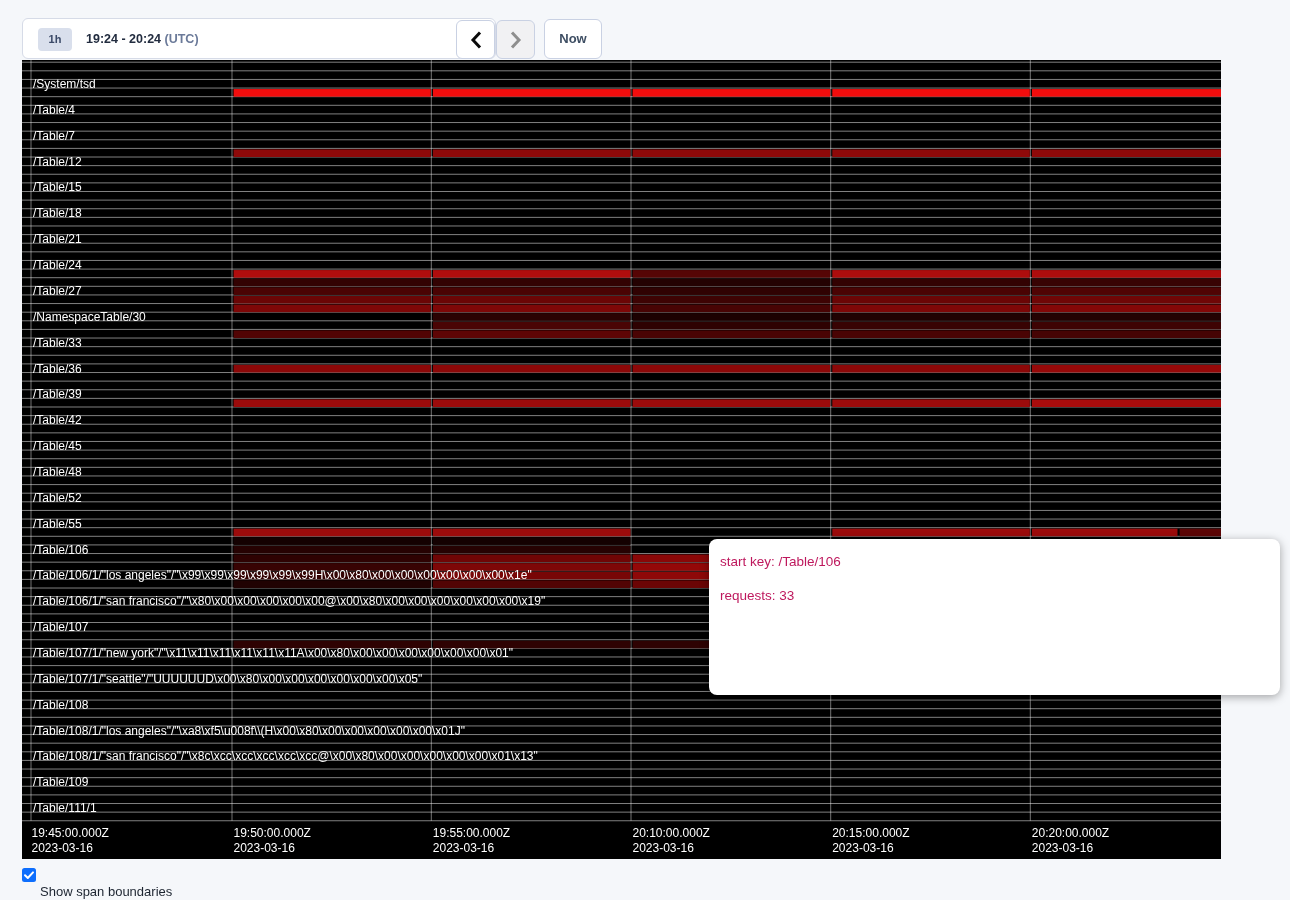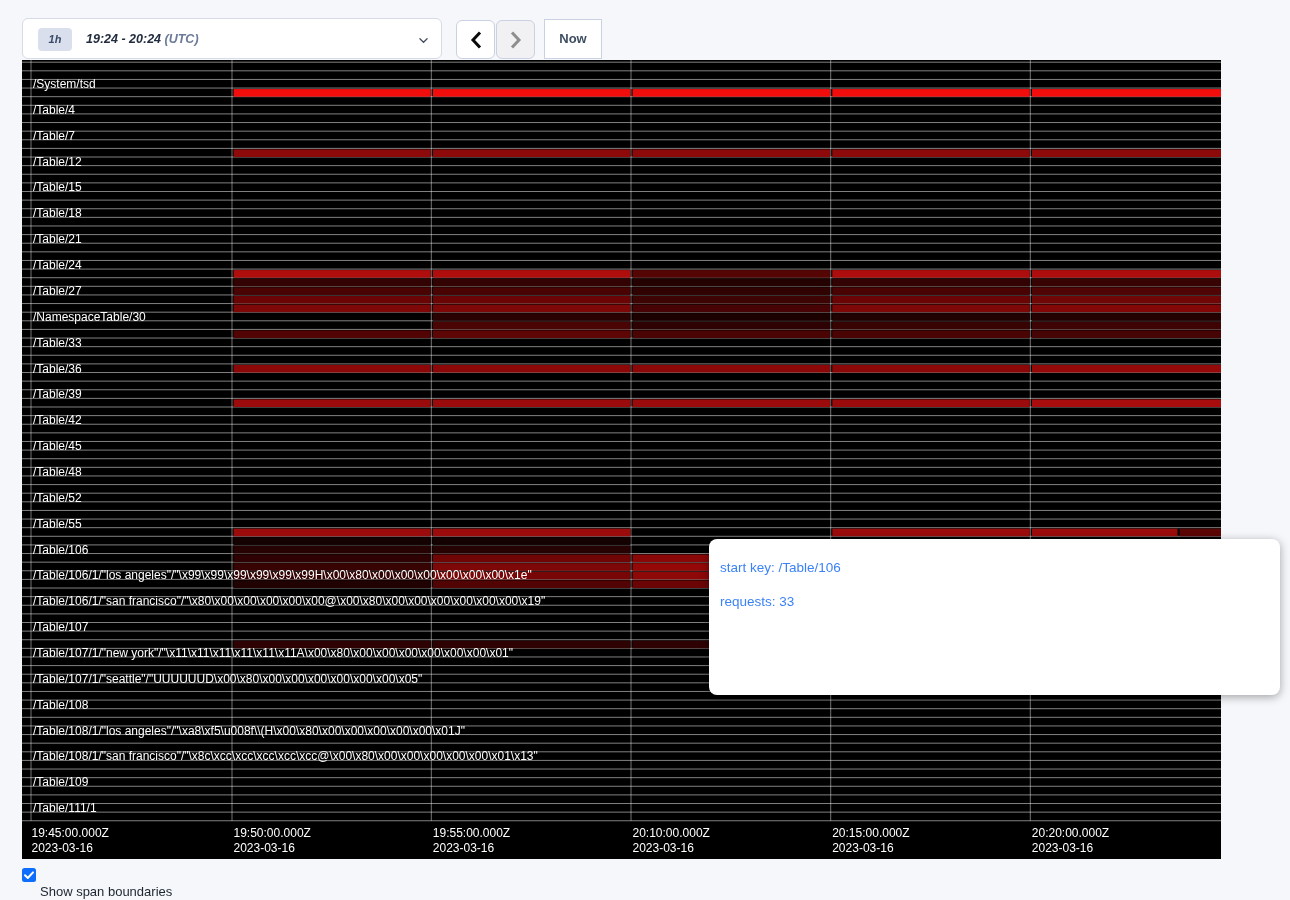--- a/index.html
+++ b/index.html
@@ -1,24 +1,24 @@
 <!DOCTYPE html>
 <html><head><meta charset="utf-8"><style>
 html,body{margin:0;padding:0;}
 body{width:1290px;height:900px;background:#f5f7fa;font-family:"Liberation Sans",sans-serif;position:relative;overflow:hidden;}
 .ctl{position:absolute;background:#fff;border:1px solid #d6dbe7;border-radius:6px;box-sizing:border-box;}
-#timesel{left:22px;top:18px;width:420px;height:41px;font-style:italic;}
+#timesel{left:22px;top:18px;width:474px;height:41px;}
 #badge{position:absolute;left:15px;top:9px;width:34px;height:23px;background:#d9dfec;border-radius:4px;color:#3b4a68;font-weight:bold;font-size:11px;line-height:23px;text-align:center;}
 #trange{position:absolute;left:63px;top:0;height:41px;line-height:41px;font-size:12.5px;font-weight:bold;color:#222c3f;}
 #trange .utc{color:#6b7a99;font-weight:bold;text-align:center;}
 #chev{position:absolute;right:13px;top:17px;width:9px;height:9px;}
 #arrowL{left:456px;top:20px;width:39px;height:39px;position:absolute;background:#fff;border:1px solid #c9d1e3;border-radius:6px;box-sizing:border-box;}
 #arrowR{left:496px;top:20px;width:39px;height:39px;position:absolute;background:#f1f1f3;border:1px solid #c9d1e3;border-radius:6px;box-sizing:border-box;}
-#nowbtn{left:544px;top:19px;width:58px;height:40px;position:absolute;background:#fff;border:1px solid #c9d1e3;border-radius:0;box-sizing:border-box;color:#3e4e63;font-size:13px;font-weight:bold;text-align:center;line-height:38px;}
-#tooltip{position:absolute;left:709px;top:539px;width:571px;height:156px;background:#fff;border-radius:8px;box-shadow:0 2px 10px rgba(0,0,0,0.35);box-sizing:border-box;padding:12px 0 0 11px;color:#3b82f6;font-size:13.5px;}
+#nowbtn{left:544px;top:19px;width:58px;height:40px;position:absolute;background:#fff;border:1px solid #c9d1e3;border-radius:6px;box-sizing:border-box;color:#3e4e63;font-size:13px;font-weight:bold;text-align:center;line-height:38px;}
+#tooltip{position:absolute;left:709px;top:539px;width:571px;height:156px;background:#fff;border-radius:8px;box-shadow:0 2px 10px rgba(0,0,0,0.35);box-sizing:border-box;padding:6px 0 0 11px;color:#be185d;font-size:13.5px;}
 #tooltip div{height:33.6px;line-height:33.6px;white-space:nowrap;overflow:hidden;}
 #cbrow{position:absolute;left:22px;top:868px;height:16px;}
 #cbox{position:absolute;left:0;top:0;width:14px;height:14px;background:#0d6efd;border-radius:2.5px;}
 #cblab{position:absolute;left:18px;top:16px;font-size:13px;color:#1c2430;line-height:16px;white-space:nowrap;}
 </style></head><body>
 <div id="timesel" class="ctl">
   <span id="badge">1h</span>
   <span id="trange">19:24 - 20:24 <span class="utc">(UTC)</span></span>
   <svg id="chev" viewBox="0 0 10 10">
       <path d="M1 3 L5 7 L9 3" stroke="#475060" stroke-width="1.4" fill="none" stroke-linecap="round"></path>

